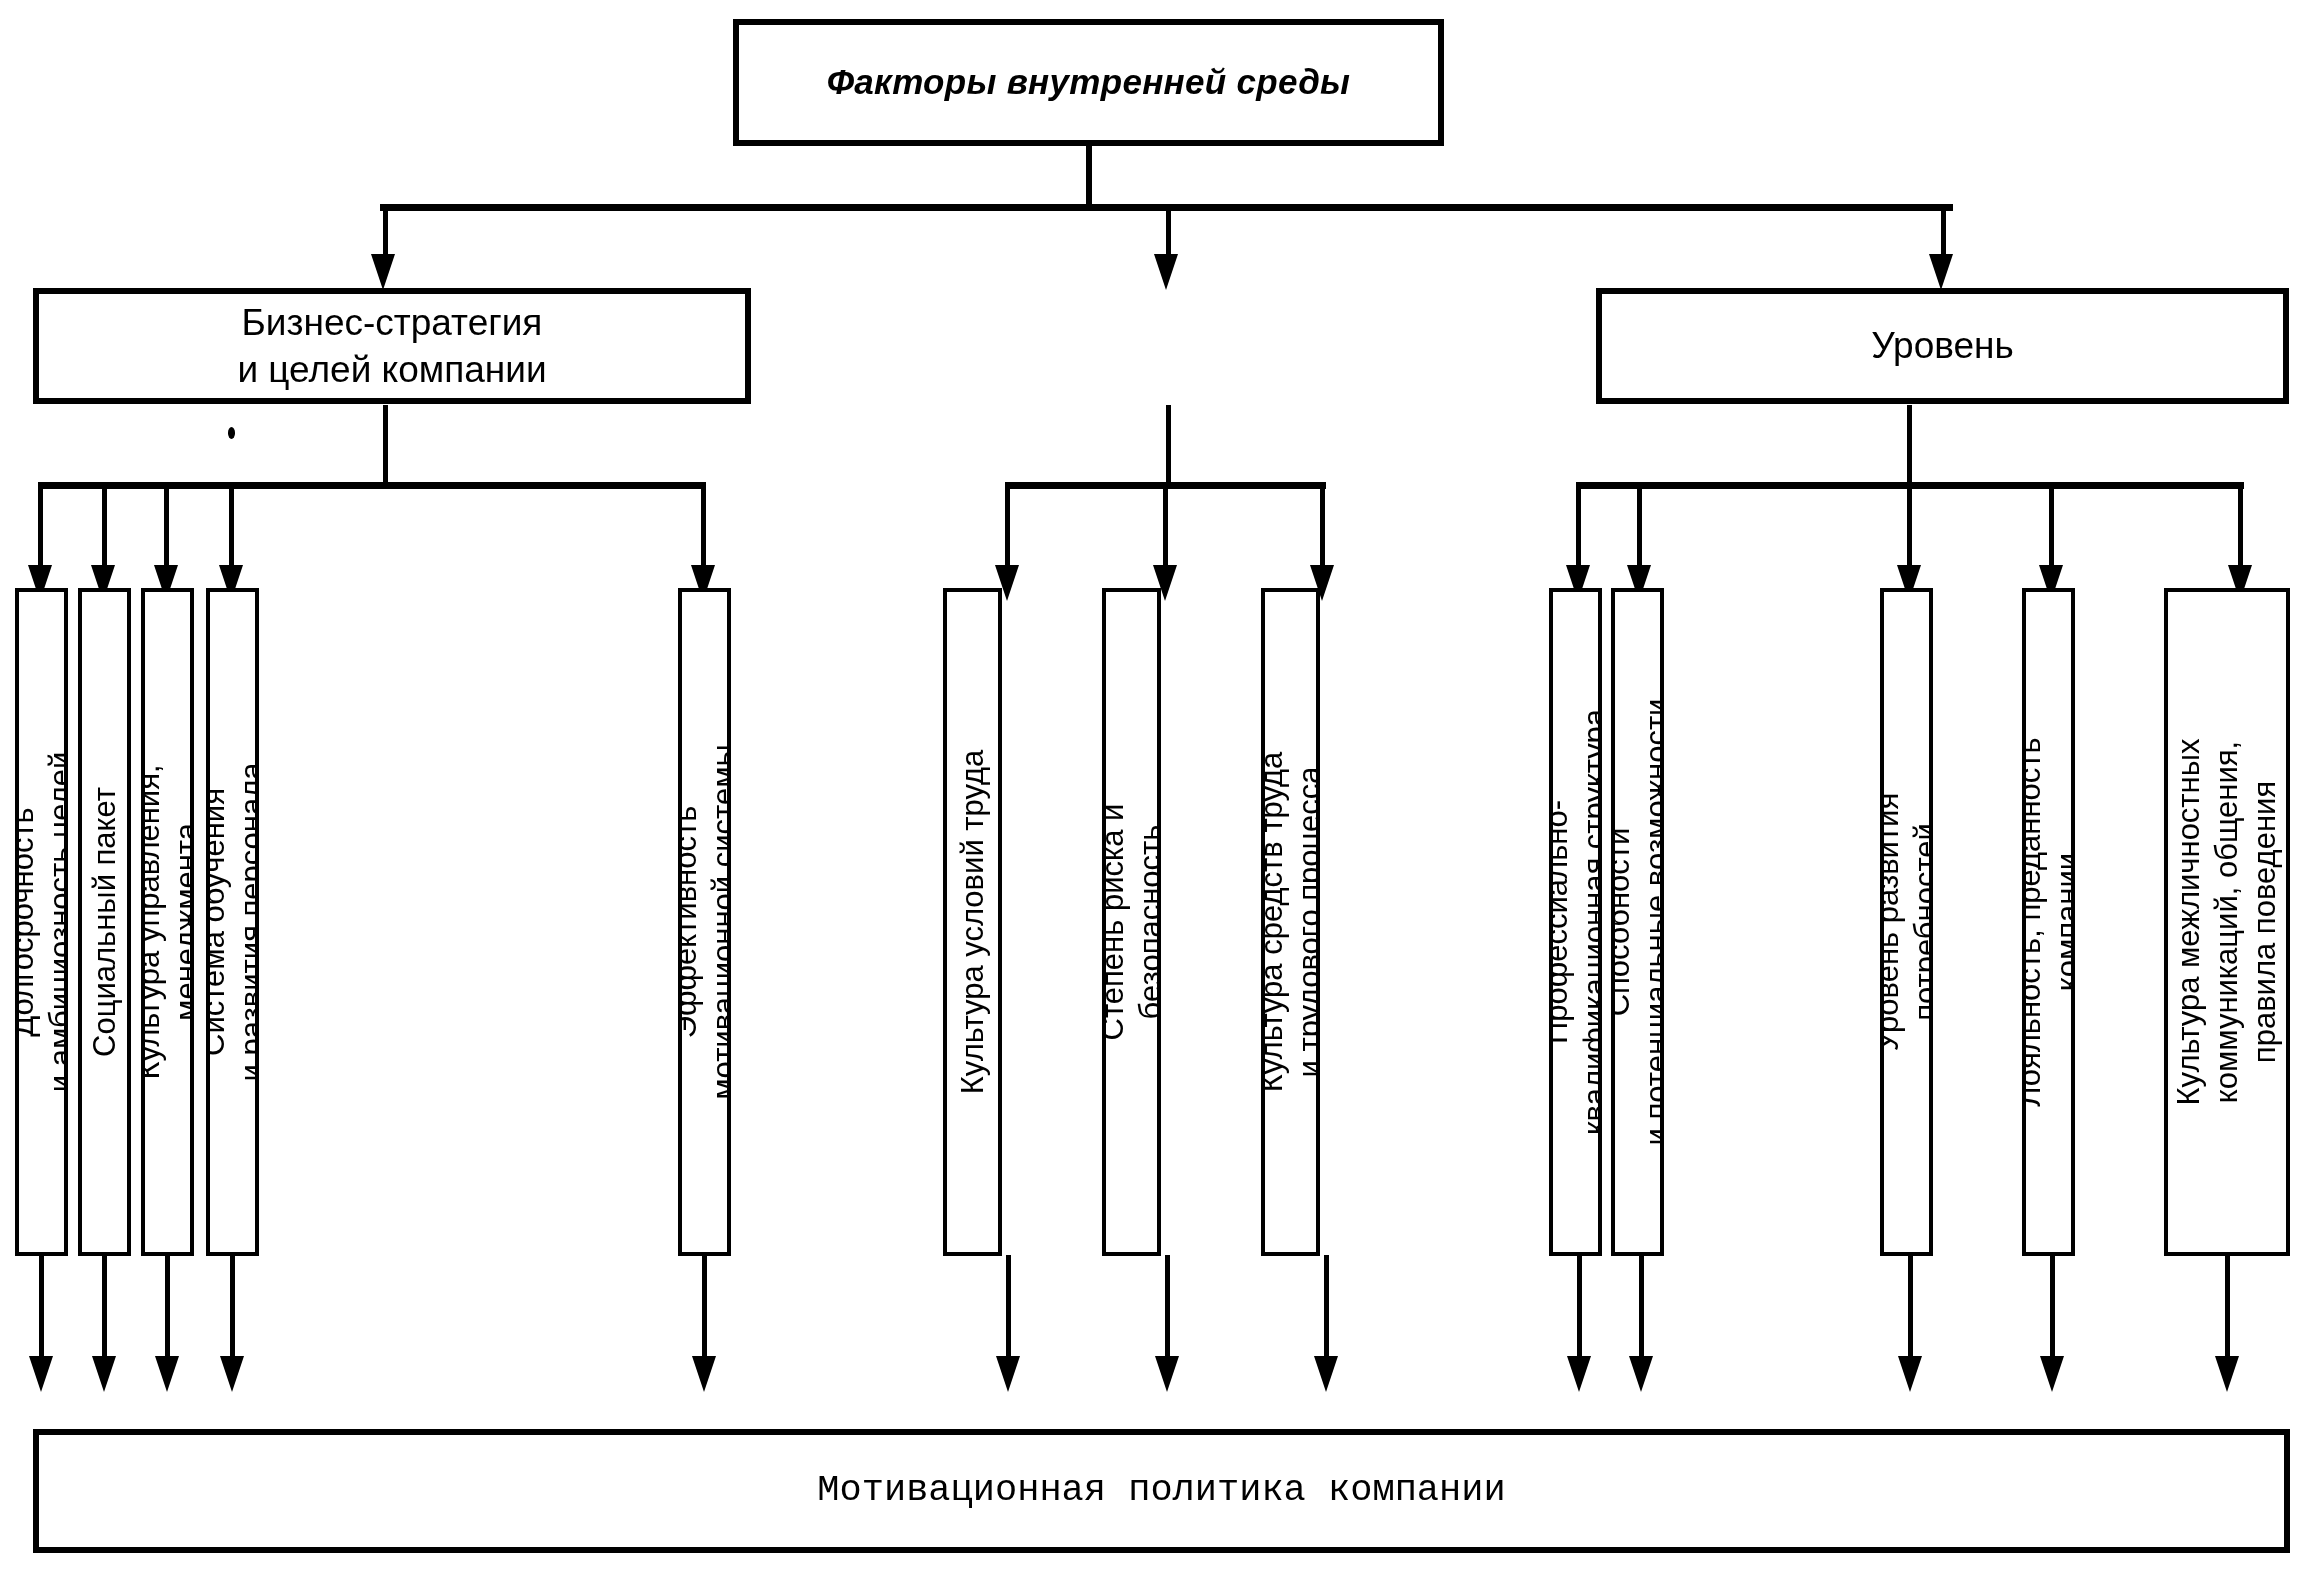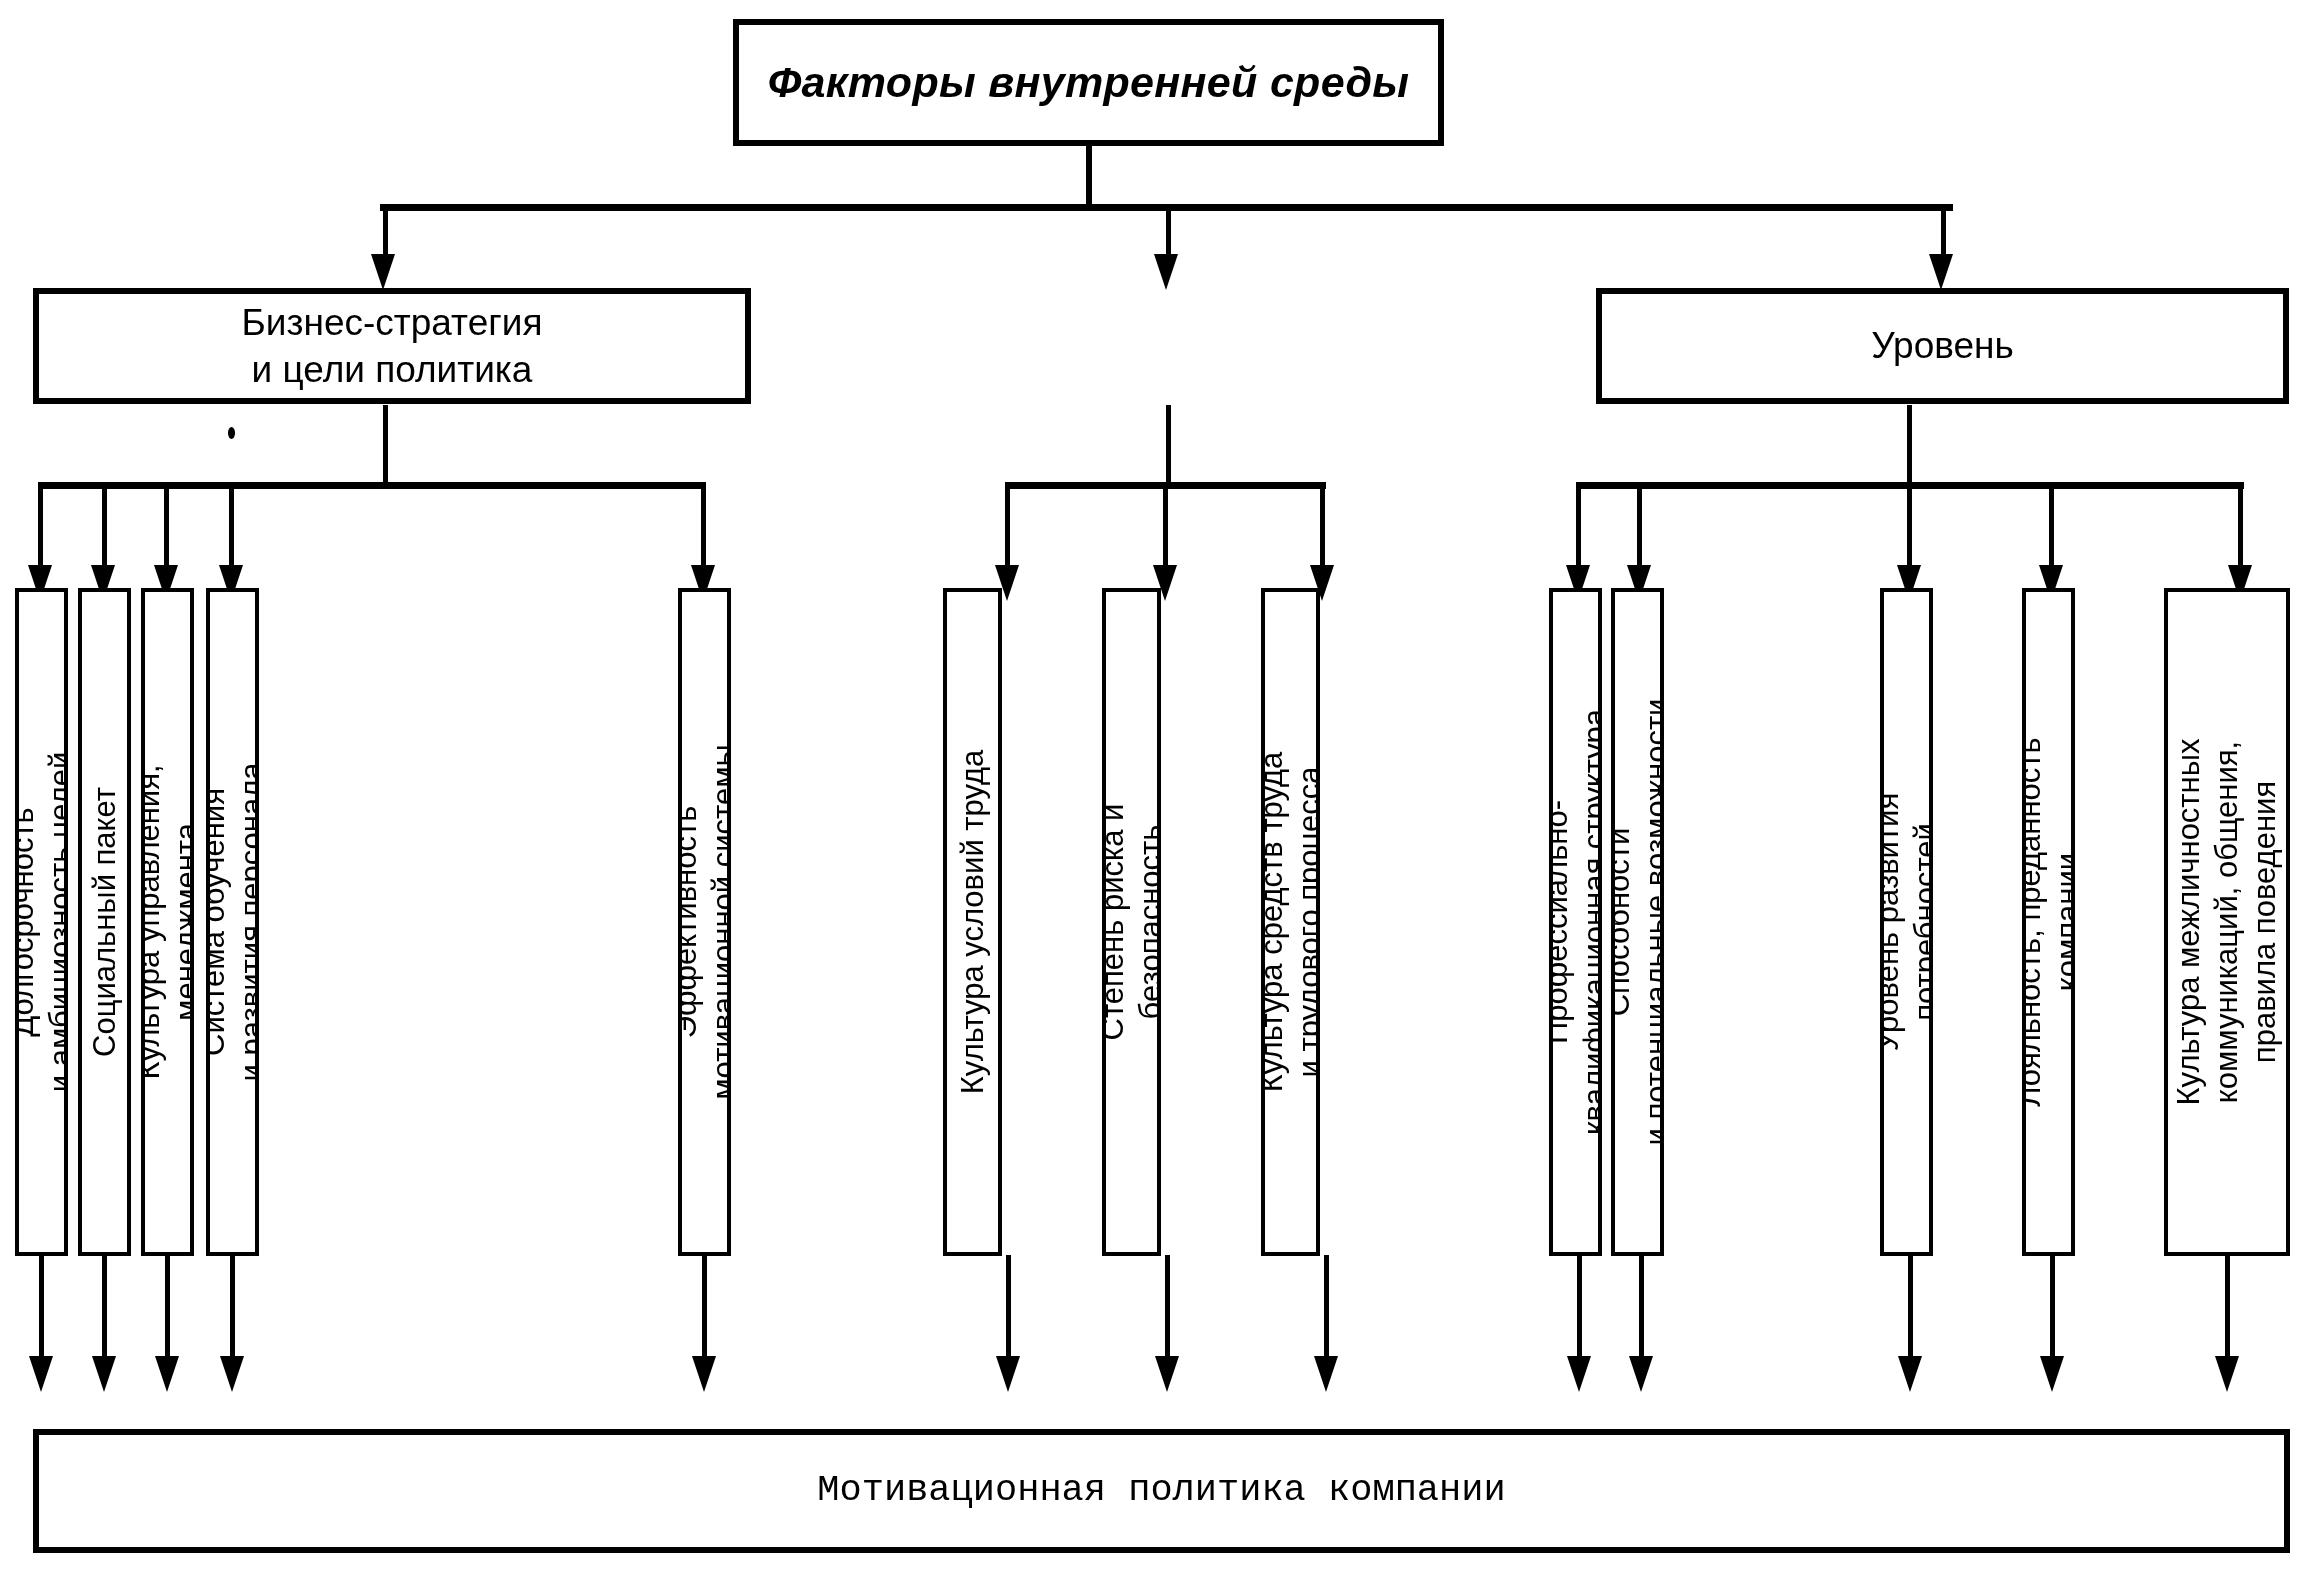--- a/index.html
+++ b/index.html
@@ -26,21 +26,21 @@
     background: #ffffff;
     display: flex;
     align-items: center;
     justify-content: center;
     text-align: center;
     line-height: 1.28;
   }
   .box.thick { border-width: 6px; }
 
   .title-box {
-    font-size: 43px;
+    font-size: 35px;
     font-weight: bold;
     font-style: italic;
     letter-spacing: 0.3px;
   }
   .group-box {
     font-size: 37px;
     font-weight: normal;
   }
   .bottom-box {
     font-size: 37px;
@@ -109,21 +109,21 @@
 
   <div class="vline" style="left:1166px; top:204px; height:61px;"></div>
   <div class="arrow" style="left:1154px; top:254px;"></div>
 
   <div class="vline" style="left:1941px; top:204px; height:61px;"></div>
   <div class="arrow" style="left:1929px; top:254px;"></div>
 
   <div class="box thick group-box" style="left:33px; top:288px; width:718px; height:116px;">
     <div>
       <div>Бизнес-стратегия</div>
-      <div>и цели политика</div>
+      <div>и целей компании</div>
     </div>
   </div>
 
 
   <div class="box thick group-box" style="left:1596px; top:288px; width:693px; height:116px;">
     <div>
       <div>Уровень</div>
 
     </div>
   </div>

